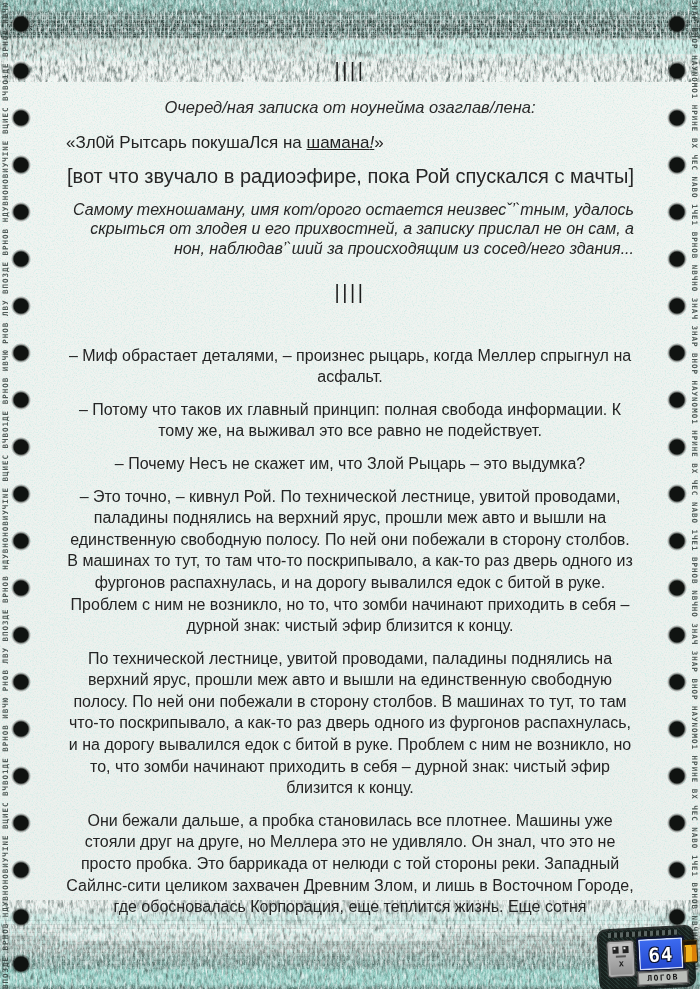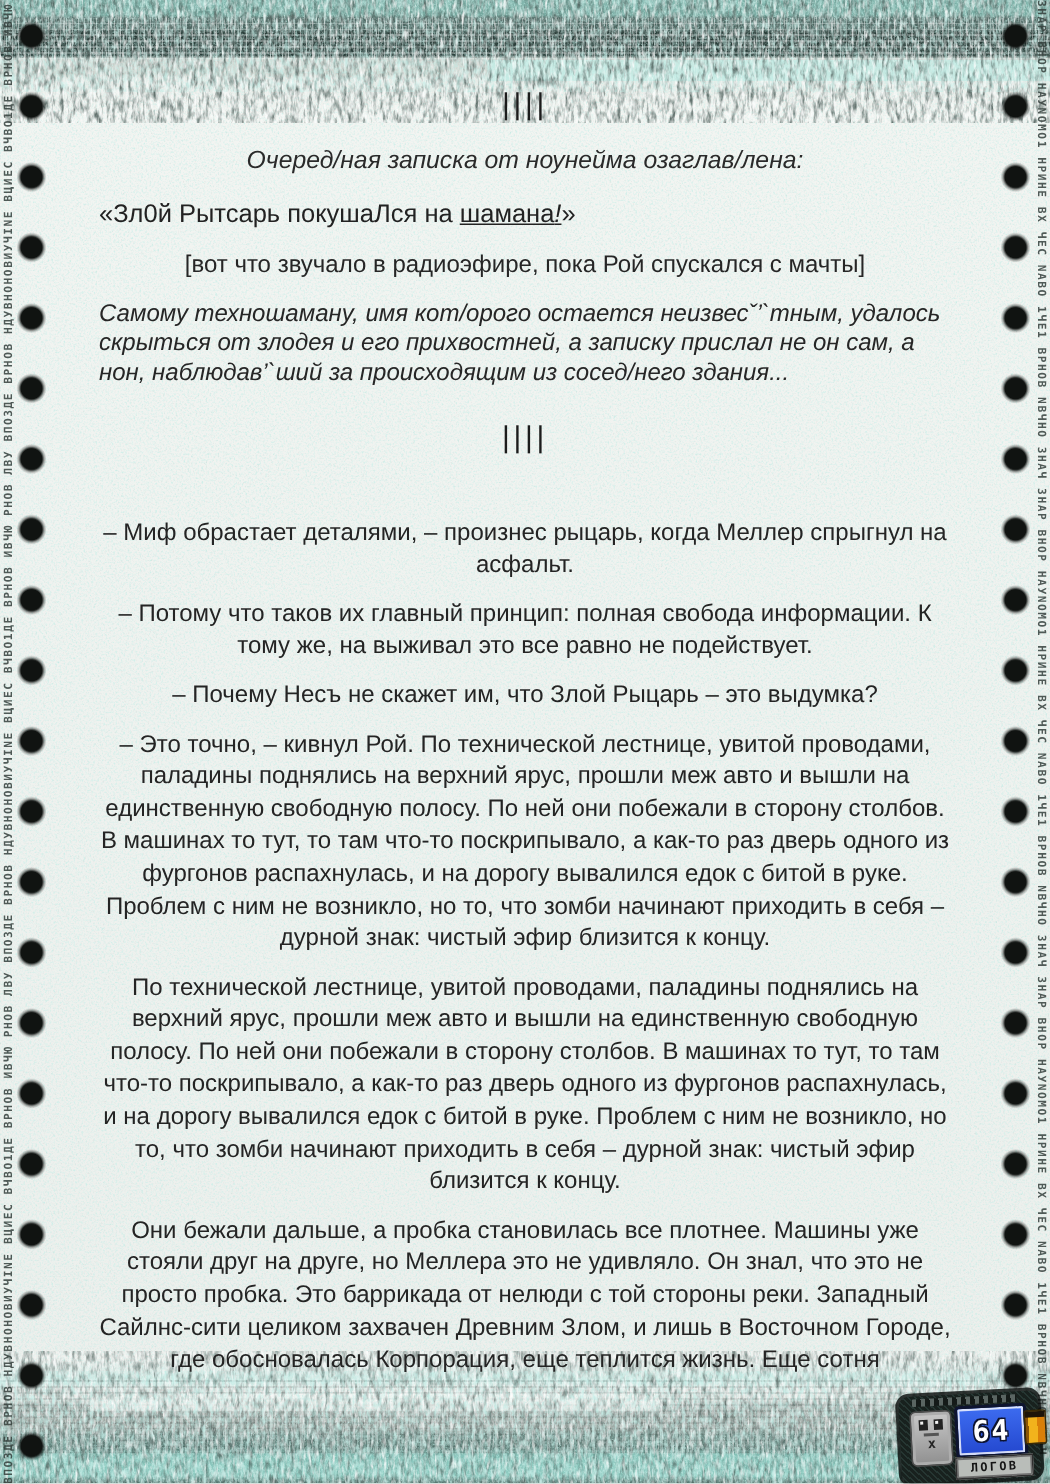--- a/index.html
+++ b/index.html
@@ -70,22 +70,22 @@
     font-size:16px;line-height:21.6px;
   }
   .tally{
     text-align:center;font-size:20px;letter-spacing:2.5px;color:#1c1c1c;
     line-height:20px;font-weight:400;
   }
   .h-intro{margin-top:17px;text-align:center;font-style:italic;font-size:16.5px;color:#2a2a2a;}
   .h-title{margin-top:13px;font-size:17px;color:#222;}
   .h-title .u{text-decoration:underline;}
   .h-title .bang{font-style:italic;text-decoration:underline;}
-  .h-caption{margin-top:13px;text-align:center;font-size:16px;color:#262626;}
-  .h-note{margin-top:12px;text-align:left;font-style:italic;font-size:16px;line-height:19.6px;color:#262626;}
+  .h-caption{margin-top:13px;text-align:right;font-size:20px;color:#262626;}
+  .h-note{margin-top:12px;text-align:right;font-style:italic;font-size:16px;line-height:19.6px;color:#262626;}
   .tally-mid{margin-top:23px;}
   .story{margin-top:43px;}
   .story p{margin:0 0 11px 0;text-align:center;}
   
   .badge{position:absolute;right:3px;bottom:2px;width:97px;height:58px;z-index:9;transform:rotate(-3deg);}
   .pcb{
     position:absolute;left:0;top:0;right:4px;bottom:0;background:#18211e;border-radius:7px;
     box-shadow:0 0 0 2px rgba(6,10,9,.8),2px 3px 6px rgba(0,0,0,.45);
     background-image:repeating-linear-gradient(45deg,rgba(120,180,170,.14) 0 1px,rgba(0,0,0,0) 1px 3px);
   }

